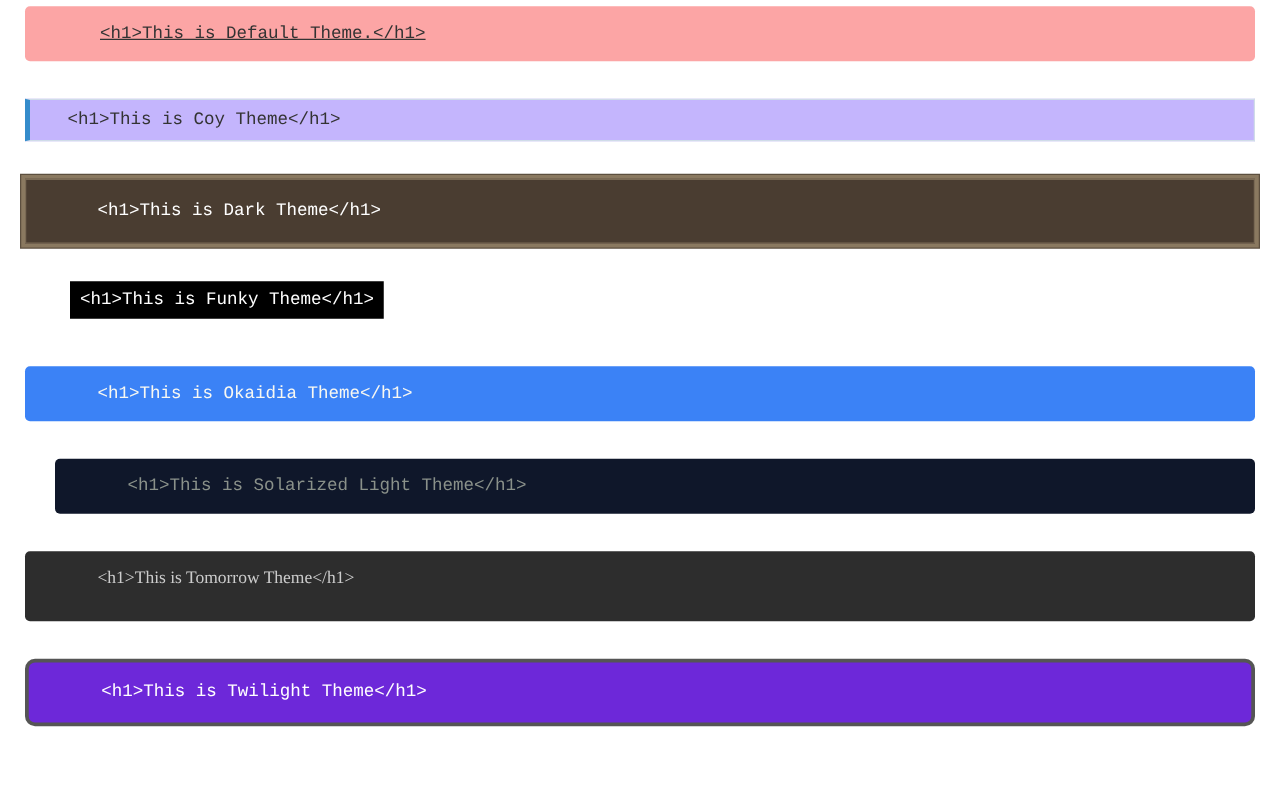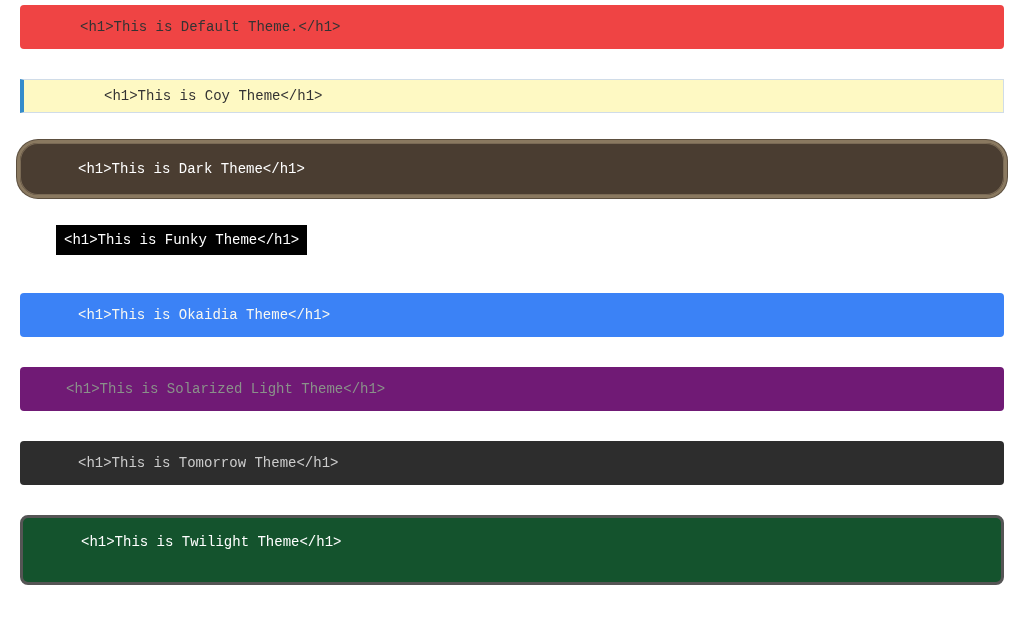--- a/index.html
+++ b/index.html
@@ -10,41 +10,42 @@
       font-size: 14px;
       background: #ffffff;
     }
     .block {
       margin-bottom: 30px;
       border-radius: 4px;
     }
 
     
     .theme-default {
-      background: #ef4444;
+      background: #fca5a5;
       color: #333;
       padding: 14px 0 14px 60px;
+      text-decoration: underline;
     }
 
     
     .theme-coy {
-      background: #fef9c3;
+      background: #c4b5fd;
       border: 1px solid #d0dce8;
       border-left: 4px solid #358ccb;
       color: #333;
-      padding: 8px 0 8px 80px;
+      padding: 8px 0 8px 30px;
       border-radius: 0;
     }
 
     
     .theme-dark {
       background: #4a3d31;
       color: #ffffff;
       padding: 18px 0 18px 58px;
-      border-radius: 18px;
+      border-radius: 0;
       box-shadow: inset 0 0 0 1px #7a6a55, 0 0 0 3px #8a7960, 0 0 0 4px #5c4f3f;
     }
 
     
     .theme-funky {
       display: inline-block;
       margin-left: 36px;
       background: #000000;
       color: #ffffff;
       padding: 7px 8px;
@@ -56,37 +57,39 @@
 
     
     .theme-okaidia {
       background: #3b82f6;
       color: #f8f8f2;
       padding: 14px 0 14px 58px;
     }
 
     
     .theme-solarized {
-      background: #701a75;
+      background: #0f172a;
       color: #8a918a;
-      padding: 14px 0 14px 46px;
+      padding: 14px 0 14px 58px;
+      margin-left: 24px;
     }
 
     
     .theme-tomorrow {
       background: #2d2d2d;
       color: #cccccc;
-      padding: 14px 0 14px 58px;
+      padding: 14px 0 26px 58px;
+      font-family: Liberation Serif, serif;
     }
 
     
     .theme-twilight {
-      background: #14532d;
+      background: #6d28d9;
       color: #ffffff;
-      padding: 16px 0 32px 58px;
+      padding: 16px 0 16px 58px;
       border: 3px solid #555555;
       border-radius: 8px;
     }
   </style>
 </head>
 <body>
 
 <div class="block theme-default">
   <span>&lt;h1&gt;This is Default Theme.&lt;/h1&gt;</span>
 </div>

